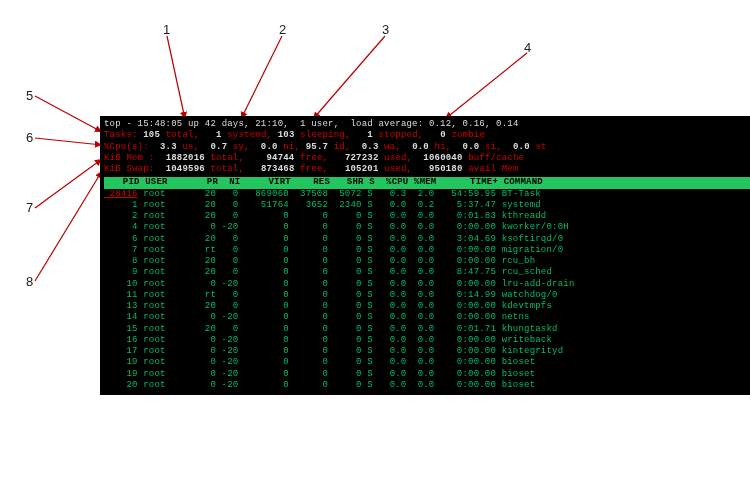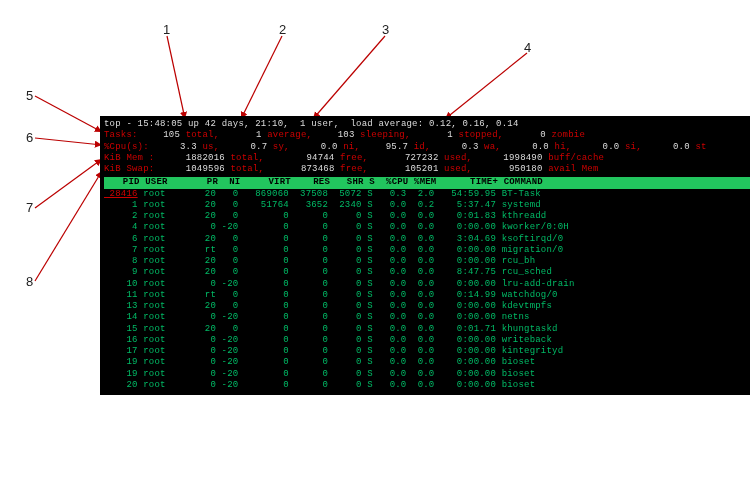--- a/index.html
+++ b/index.html
@@ -30,21 +30,21 @@
       top: 116px;
       width: 700px;
       background: #000;
       color: #ccc;
       padding: 3px 4px 4px 4px;
       line-height: 1.25;
       letter-spacing: 0.2px;
     }
     .summary-line { white-space: pre; color: #ddd; }
     .summary-line .lbl { color: #c00; }
-    .summary-line .val { color: #ddd; font-weight: normal; margin-left: 20px; }
+    .summary-line .val { color: #ddd; font-weight: bold; }
     .summary-line .ws { color: #ddd; }
     .header-row {
       background: #22c55e;
       color: #000;
       padding: 0 2px;
       margin-top: 2px;
       white-space: pre;
       font-weight: bold;
     }
     .proc-row {
@@ -78,25 +78,25 @@
   <line x1="35" y1="96" x2="102" y2="132" stroke="#b00" stroke-width="1.2" marker-end="url(#ah)"></line>
   <line x1="35" y1="138" x2="102" y2="145" stroke="#b00" stroke-width="1.2" marker-end="url(#ah)"></line>
   <line x1="35" y1="208" x2="102" y2="159" stroke="#b00" stroke-width="1.2" marker-end="url(#ah)"></line>
   <line x1="35" y1="281" x2="102" y2="171" stroke="#b00" stroke-width="1.2" marker-end="url(#ah)"></line>
 </svg>
 
 <div class="terminal">
 
   <div class="summary-line"><span class="ws">top - </span><span class="ws">15:48:05</span><span class="ws"> up </span><span class="ws">42 days, 21:10,</span><span class="ws">  1 user,</span><span class="ws">  load average: </span><span class="ws">0.12, 0.16, 0.14</span></div>
 
-  <div class="summary-line"><span class="lbl">Tasks:</span> <span class="val">105</span><span class="lbl"> total,</span>   <span class="val">1</span><span class="lbl"> average,</span> <span class="val">103</span><span class="lbl"> sleeping,</span>   <span class="val">1</span><span class="lbl"> stopped,</span>   <span class="val">0</span><span class="lbl"> zombie</span></div>
+  <div class="summary-line"><span class="lbl">Tasks:</span> <span class="val">105</span><span class="lbl"> total,</span>   <span class="val">1</span><span class="lbl"> systemd,</span> <span class="val">103</span><span class="lbl"> sleeping,</span>   <span class="val">1</span><span class="lbl"> stopped,</span>   <span class="val">0</span><span class="lbl"> zombie</span></div>
 
   <div class="summary-line"><span class="lbl">%Cpu(s):</span>  <span class="val">3.3</span><span class="lbl"> us,</span>  <span class="val">0.7</span><span class="lbl"> sy,</span>  <span class="val">0.0</span><span class="lbl"> ni,</span> <span class="val">95.7</span><span class="lbl"> id,</span>  <span class="val">0.3</span><span class="lbl"> wa,</span>  <span class="val">0.0</span><span class="lbl"> hi,</span>  <span class="val">0.0</span><span class="lbl"> si,</span>  <span class="val">0.0</span><span class="lbl"> st</span></div>
 
-  <div class="summary-line"><span class="lbl">KiB Mem :</span>  <span class="val">1882016</span><span class="lbl"> total,</span>    <span class="val">94744</span><span class="lbl"> free,</span>   <span class="val">727232</span><span class="lbl"> used,</span>  <span class="val">1998490</span><span class="lbl"> buff/cache</span></div>
+  <div class="summary-line"><span class="lbl">KiB Mem :</span>  <span class="val">1882016</span><span class="lbl"> total,</span>    <span class="val">94744</span><span class="lbl"> free,</span>   <span class="val">727232</span><span class="lbl"> used,</span>  <span class="val">1060040</span><span class="lbl"> buff/cache</span></div>
 
   <div class="summary-line"><span class="lbl">KiB Swap:</span>  <span class="val">1049596</span><span class="lbl"> total,</span>   <span class="val">873468</span><span class="lbl"> free,</span>   <span class="val">105201</span><span class="lbl"> used,</span>   <span class="val">950180</span><span class="lbl"> avail Mem</span></div>
 
   <div class="header-row" id="hdr">   PID USER       PR  NI     VIRT    RES   SHR S  %CPU %MEM      TIME+ COMMAND         </div>
 
   <div id="proc-body">
       <div class="proc-row hi"><span class="pid"> 28416</span> root       20   0   869060  37508  5072 S   0.3  2.0   54:59.95 BT-Task         </div>
       <div class="proc-row"><span class="pid">     1</span> root       20   0    51764   3652  2340 S   0.0  0.2    5:37.47 systemd         </div>
       <div class="proc-row"><span class="pid">     2</span> root       20   0        0      0     0 S   0.0  0.0    0:01.83 kthreadd        </div>
       <div class="proc-row"><span class="pid">     4</span> root        0 -20        0      0     0 S   0.0  0.0    0:00.00 kworker/0:0H    </div>

